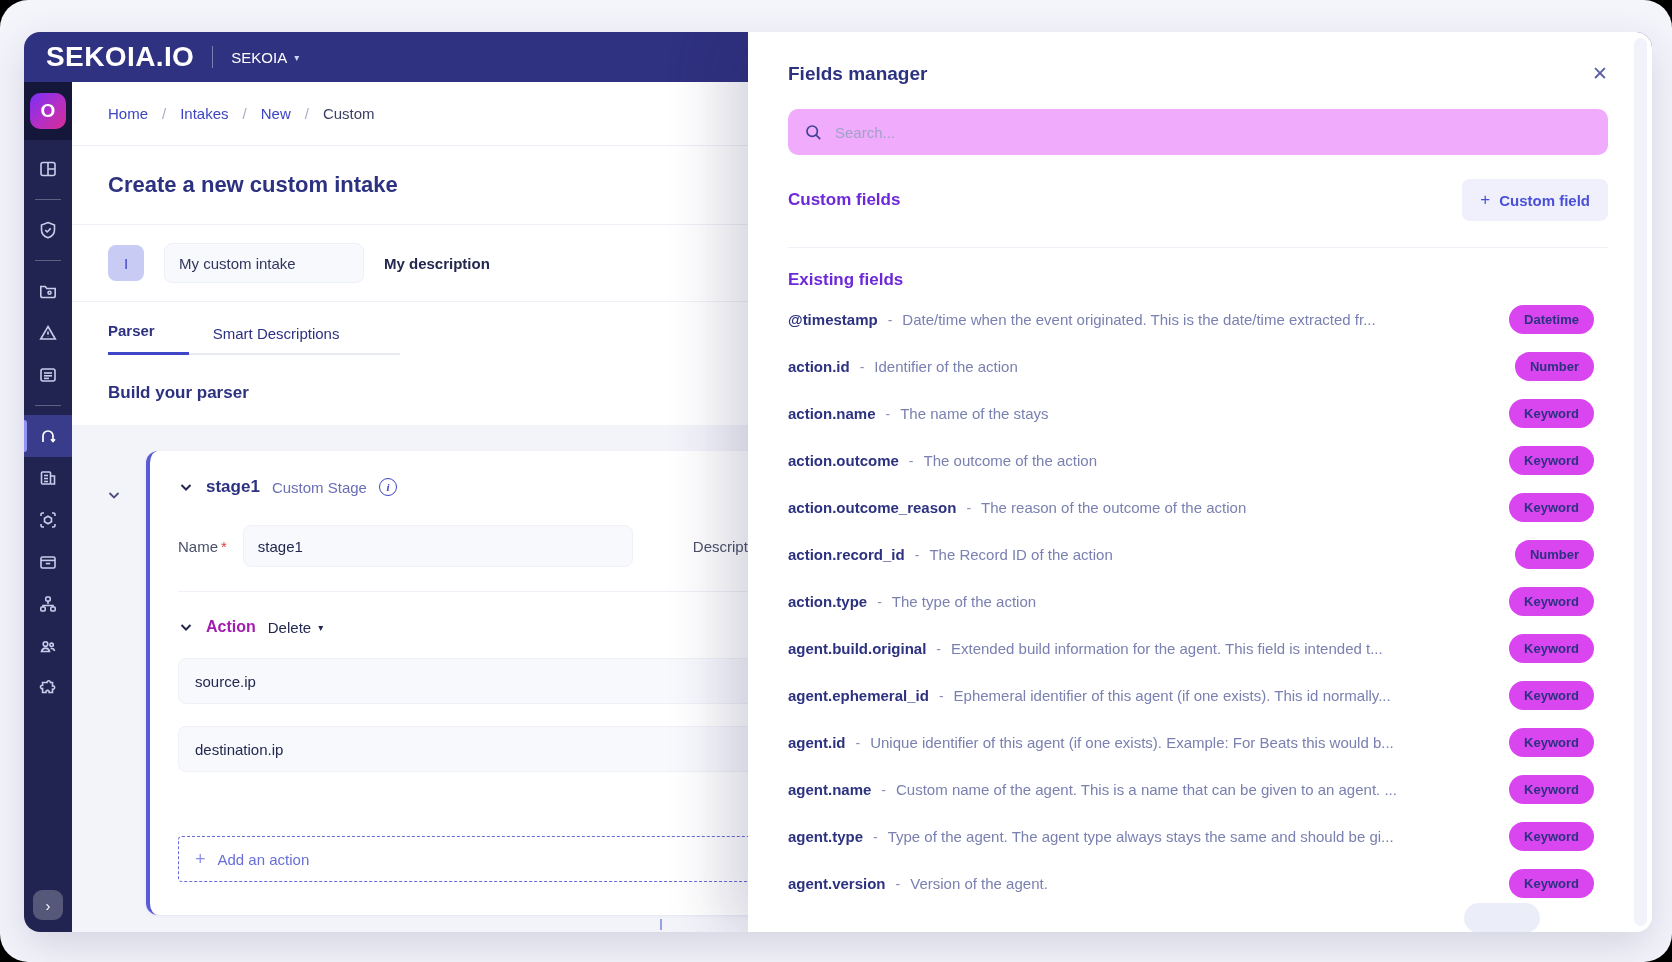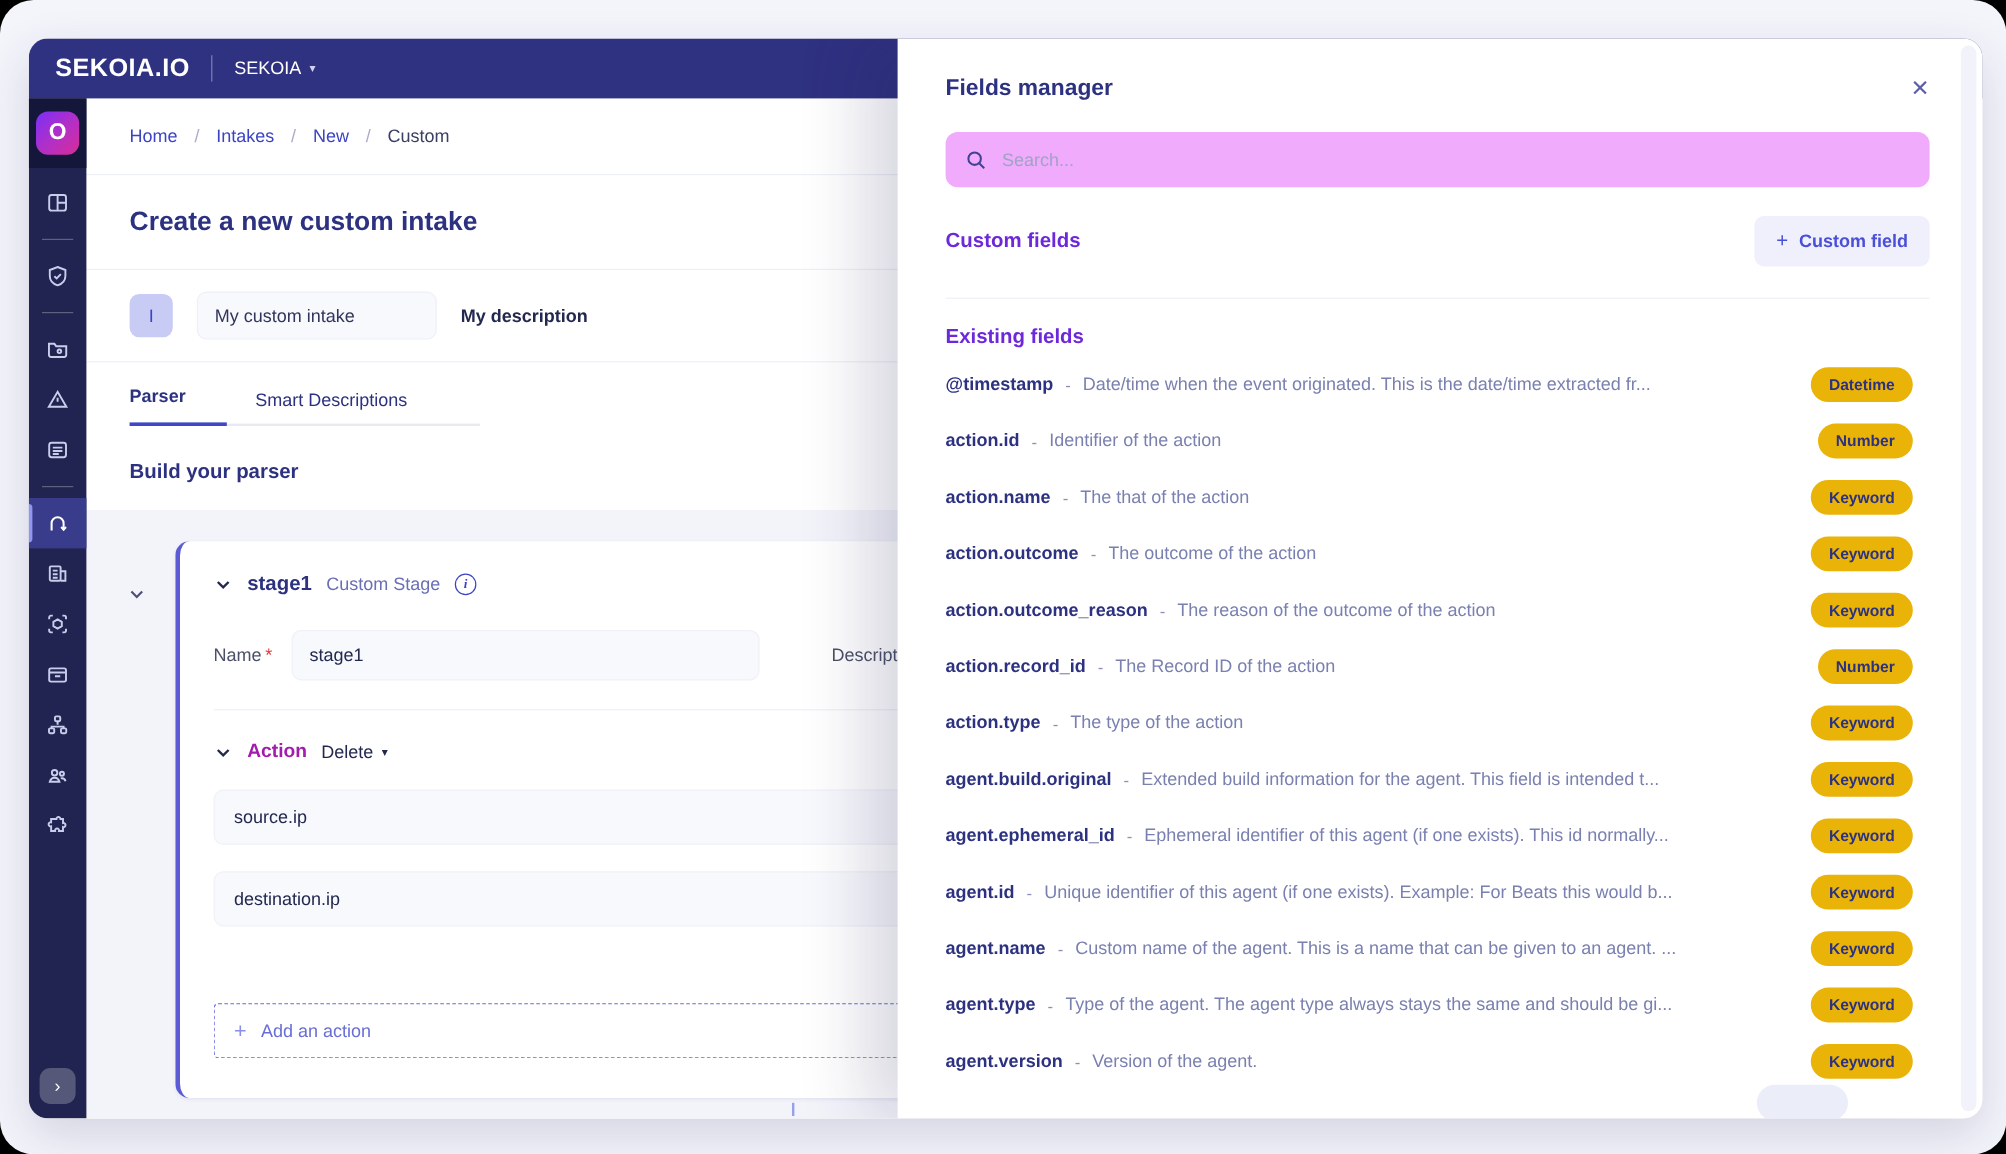--- a/index.html
+++ b/index.html
@@ -6,21 +6,21 @@
   html,body { background:#000; font-family:"Liberation Sans", sans-serif; }
   .canvas { position:relative; width:1672px; height:962px; background:#f4f5fb; border-radius:28px; overflow:hidden; }
 
   
   .app { position:absolute; left:24px; top:32px; right:20px; bottom:30px; background:#fff;
          border-radius:16px; overflow:hidden; box-shadow:0 14px 40px rgba(35,38,90,.16); }
 
   
   .topbar { position:absolute; left:0; top:0; right:0; height:50px; background:#2f3181;
             display:flex; align-items:center; padding-left:22px; z-index:2; }
-  .brand { color:#fff; font-weight:800; font-size:21px; letter-spacing:.4px; }
+  .brand { color:#fff; font-weight:800; font-size:28px; letter-spacing:.4px; }
   .topbar-sep { width:1px; height:22px; background:rgba(255,255,255,.38); margin:0 18px; }
   .org { color:#fff; font-size:15px; font-weight:500; display:flex; align-items:center; gap:7px; cursor:pointer; }
   .org .caret { font-size:10px; color:#cfd2f2; }
 
   
   .sidebar { position:absolute; left:0; top:50px; bottom:0; width:48px; background:#212450; z-index:3; }
   .logo-wrap { height:58px; background:#15173a; display:flex; align-items:center; justify-content:center; }
   .logo-tile { width:36px; height:36px; border-radius:10px; background:linear-gradient(135deg,#7b2ff7 0%,#b52fc4 55%,#d62d96 100%);
                color:#fff; font-weight:800; font-size:19px; display:flex; align-items:center; justify-content:center; }
   .nav { display:flex; flex-direction:column; align-items:center; padding-top:8px; }
@@ -113,21 +113,21 @@
                       font-size:15px; font-weight:600; padding:0 18px; display:flex; align-items:center; gap:9px;
                       cursor:pointer; font-family:"Liberation Sans",sans-serif; }
   .custom-field-btn .plus { font-size:17px; font-weight:400; }
   .drawer-div { height:1px; background:#eef0f7; margin:26px 16px 0 0; }
   .existing-title { margin-top:22px; }
   .field-list { margin-top:6px; position:relative; }
   .frow { display:flex; align-items:center; height:47px; }
   .fname { font-size:15px; font-weight:700; color:#2c3180; white-space:nowrap; }
   .fdash { color:#8b90bb; margin:0 10px; font-size:14px; }
   .fdesc { flex:1; font-size:15px; color:#7a80b0; white-space:nowrap; overflow:hidden; }
-  .fbadge { margin-left:14px; margin-right:30px; background:#eab308; color:#2c3180; font-size:13px; font-weight:700;
+  .fbadge { margin-left:14px; margin-right:30px; background:#d946ef; color:#2c3180; font-size:13px; font-weight:700;
             padding:7px 15px; border-radius:999px; white-space:nowrap; }
   .partial-pill { position:absolute; right:84px; bottom:-26px; width:76px; height:30px; border-radius:999px; background:#ebedf9; }
   .scroll-track { position:absolute; top:6px; bottom:6px; right:5px; width:13px; border-radius:8px; background:#f1f2fa; }
 </style>
 </head>
 <body>
 
 <div class="canvas">
   <div class="app">
 
@@ -363,21 +363,21 @@
           <div class="frow">
             <span class="fname">action.id</span>
             <span class="fdash">-</span>
             <span class="fdesc">Identifier of the action</span>
             <span class="fbadge">Number</span>
           </div>
 
           <div class="frow">
             <span class="fname">action.name</span>
             <span class="fdash">-</span>
-            <span class="fdesc">The that of the action</span>
+            <span class="fdesc">The name of the stays</span>
             <span class="fbadge">Keyword</span>
           </div>
 
           <div class="frow">
             <span class="fname">action.outcome</span>
             <span class="fdash">-</span>
             <span class="fdesc">The outcome of the action</span>
             <span class="fbadge">Keyword</span>
           </div>
 

